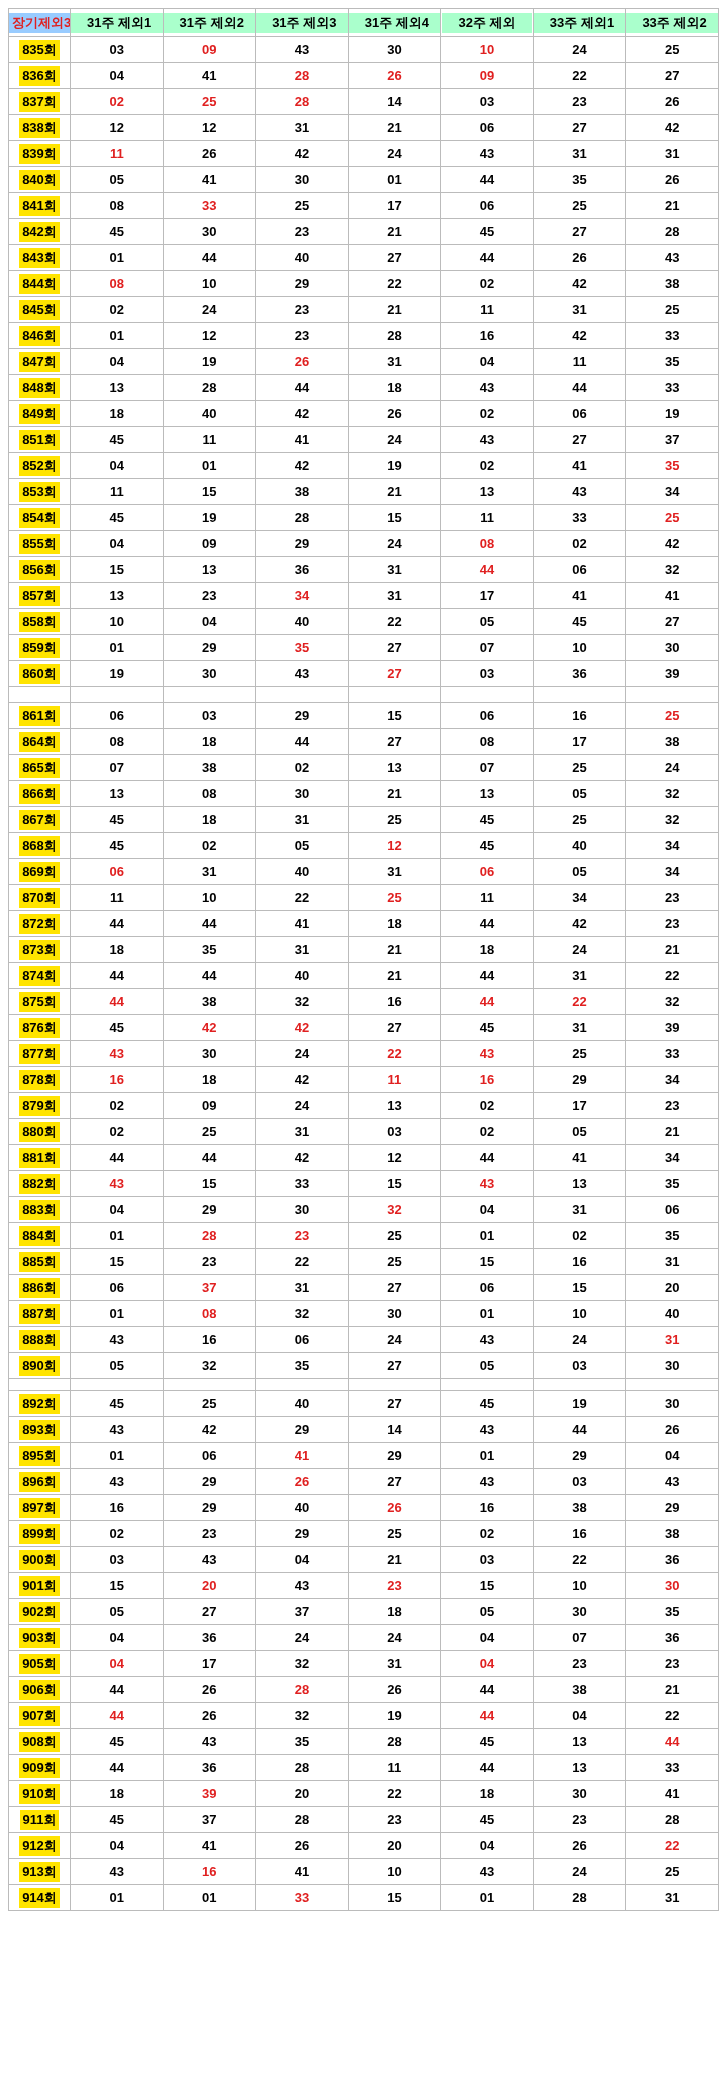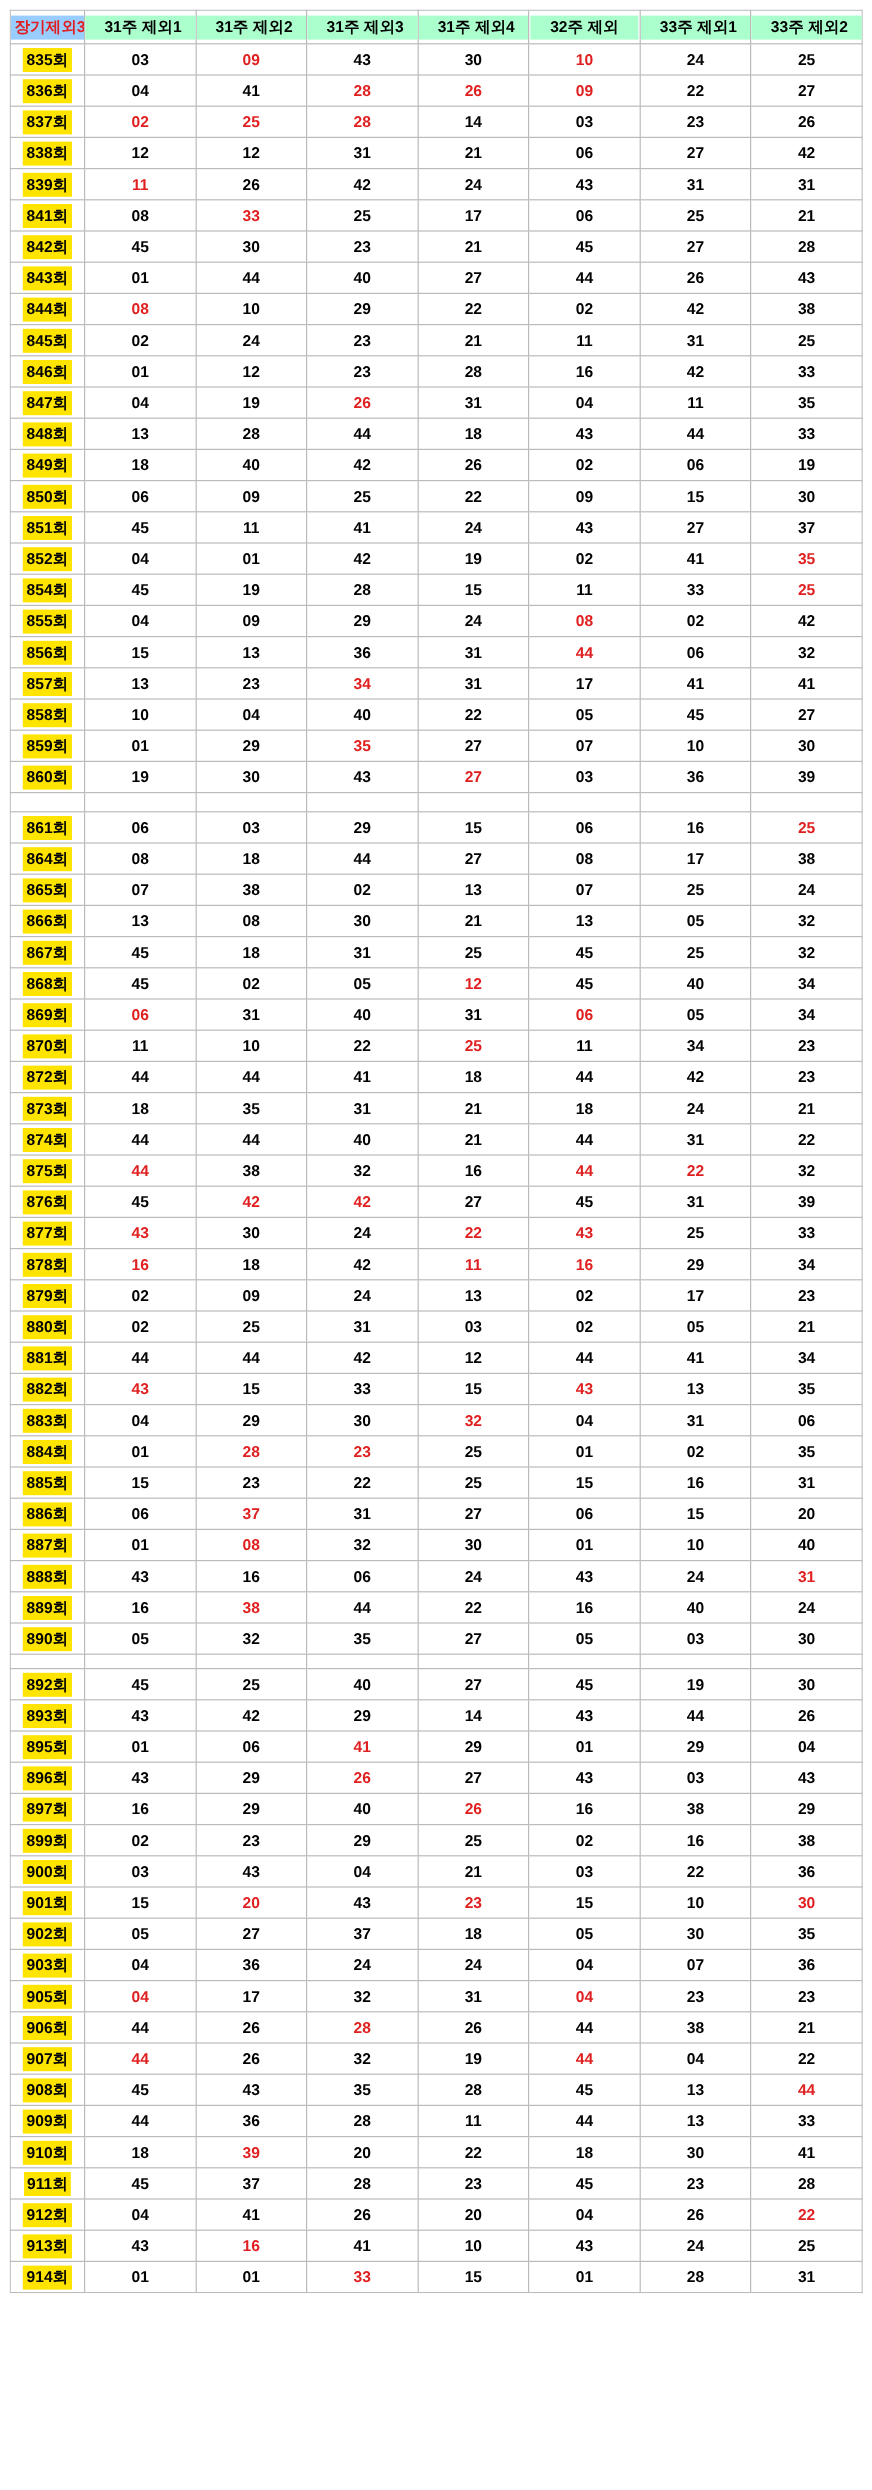--- a/index.html
+++ b/index.html
@@ -96,20 +96,30 @@
         <td class="label-cell"><span>839회</span></td>
         <td class="val red">11</td>
         <td class="val">26</td>
         <td class="val">42</td>
         <td class="val">24</td>
         <td class="val">43</td>
         <td class="val">31</td>
         <td class="val">31</td>
       </tr>
       <tr>
+        <td class="label-cell"><span>840회</span></td>
+        <td class="val">05</td>
+        <td class="val">41</td>
+        <td class="val">30</td>
+        <td class="val">01</td>
+        <td class="val">44</td>
+        <td class="val">35</td>
+        <td class="val">26</td>
+      </tr>
+      <tr>
         <td class="label-cell"><span>841회</span></td>
         <td class="val">08</td>
         <td class="val red">33</td>
         <td class="val">25</td>
         <td class="val">17</td>
         <td class="val">06</td>
         <td class="val">25</td>
         <td class="val">21</td>
       </tr>
       <tr>
@@ -186,48 +196,48 @@
         <td class="label-cell"><span>849회</span></td>
         <td class="val">18</td>
         <td class="val">40</td>
         <td class="val">42</td>
         <td class="val">26</td>
         <td class="val">02</td>
         <td class="val">06</td>
         <td class="val">19</td>
       </tr>
       <tr>
-        <td class="label-cell"><span>850회</span></td>
-        <td class="val">06</td>
-        <td class="val">09</td>
-        <td class="val">25</td>
-        <td class="val">22</td>
-        <td class="val">09</td>
-        <td class="val">15</td>
-        <td class="val">30</td>
-      </tr>
-      <tr>
         <td class="label-cell"><span>851회</span></td>
         <td class="val">45</td>
         <td class="val">11</td>
         <td class="val">41</td>
         <td class="val">24</td>
         <td class="val">43</td>
         <td class="val">27</td>
         <td class="val">37</td>
       </tr>
       <tr>
         <td class="label-cell"><span>852회</span></td>
         <td class="val">04</td>
         <td class="val">01</td>
         <td class="val">42</td>
         <td class="val">19</td>
         <td class="val">02</td>
         <td class="val">41</td>
         <td class="val red">35</td>
+      </tr>
+      <tr>
+        <td class="label-cell"><span>853회</span></td>
+        <td class="val">11</td>
+        <td class="val">15</td>
+        <td class="val">38</td>
+        <td class="val">21</td>
+        <td class="val">13</td>
+        <td class="val">43</td>
+        <td class="val">34</td>
       </tr>
       <tr>
         <td class="label-cell"><span>854회</span></td>
         <td class="val">45</td>
         <td class="val">19</td>
         <td class="val">28</td>
         <td class="val">15</td>
         <td class="val">11</td>
         <td class="val">33</td>
         <td class="val red">25</td>
@@ -544,30 +554,20 @@
       </tr>
       <tr>
         <td class="label-cell"><span>888회</span></td>
         <td class="val">43</td>
         <td class="val">16</td>
         <td class="val">06</td>
         <td class="val">24</td>
         <td class="val">43</td>
         <td class="val">24</td>
         <td class="val red">31</td>
-      </tr>
-      <tr>
-        <td class="label-cell"><span>889회</span></td>
-        <td class="val">16</td>
-        <td class="val red">38</td>
-        <td class="val">44</td>
-        <td class="val">22</td>
-        <td class="val">16</td>
-        <td class="val">40</td>
-        <td class="val">24</td>
       </tr>
       <tr>
         <td class="label-cell"><span>890회</span></td>
         <td class="val">05</td>
         <td class="val">32</td>
         <td class="val">35</td>
         <td class="val">27</td>
         <td class="val">05</td>
         <td class="val">03</td>
         <td class="val">30</td>

